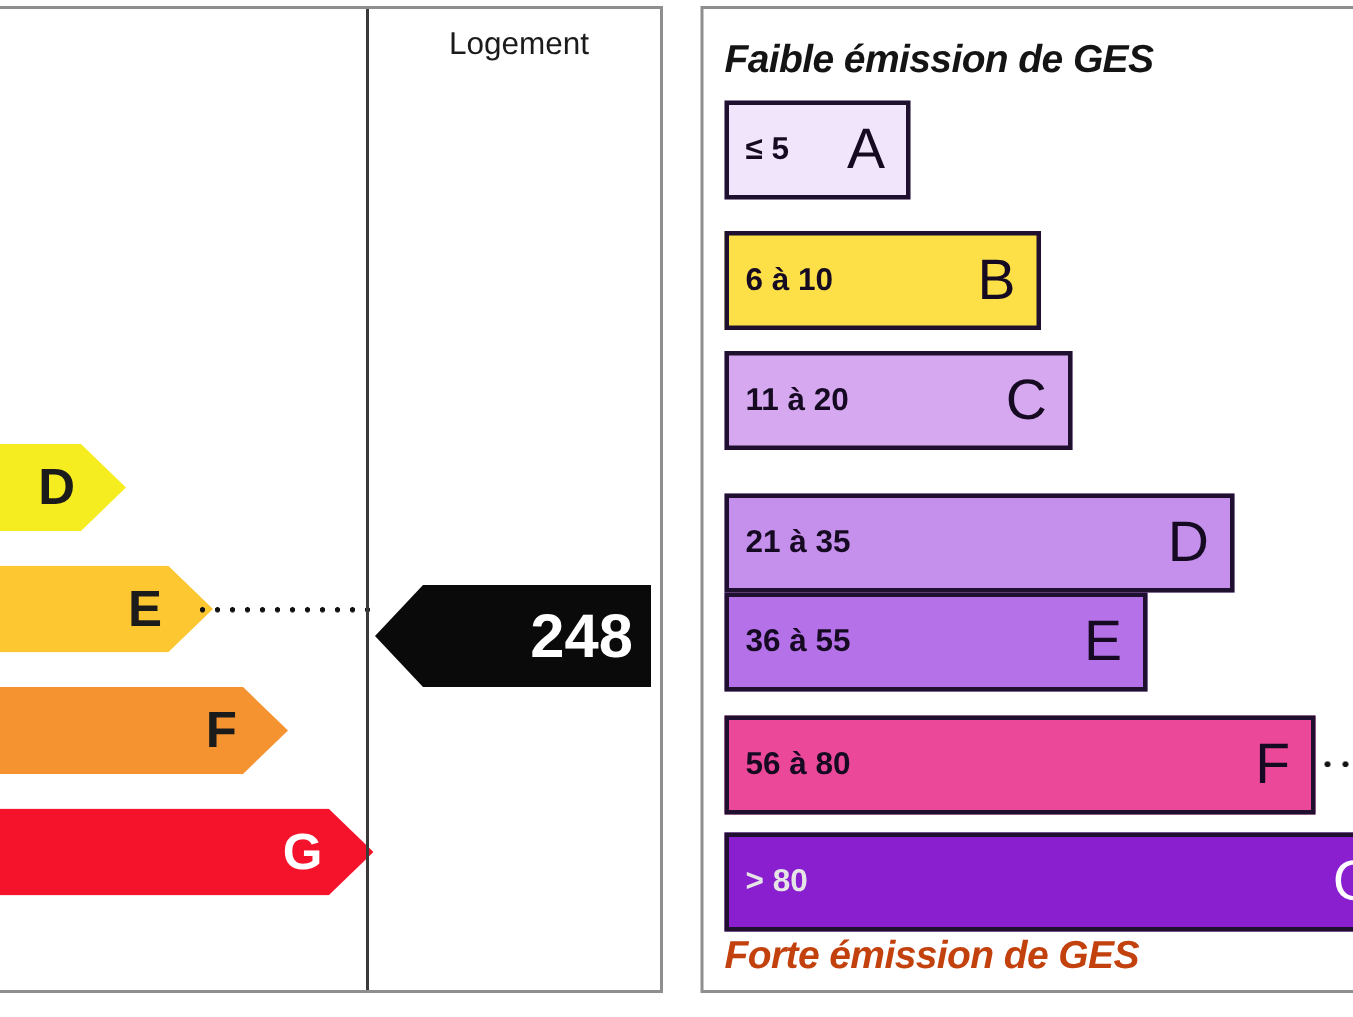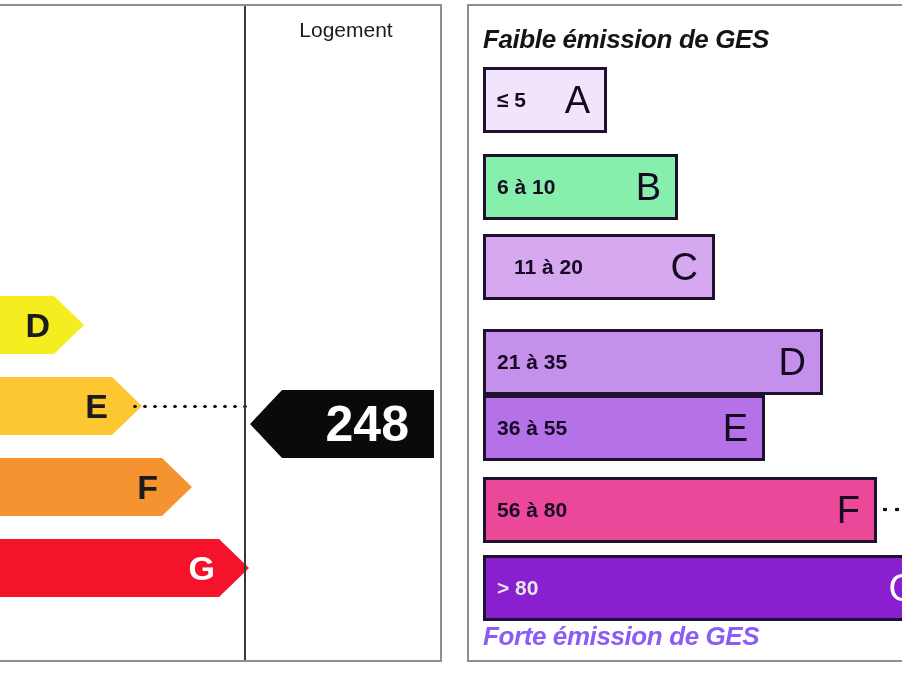--- a/index.html
+++ b/index.html
@@ -71,25 +71,25 @@
   .arrow.light-letter { color: #ffffff; }
 
   
   .value-pointer {
     position: absolute;
     background: #0a0a0a;
     height: 68px;
     display: flex;
     align-items: center;
     justify-content: flex-end;
-    padding-right: 25px;
+    padding-right: 12px;
     box-sizing: border-box;
     clip-path: polygon(32px 0, 100% 0, 100% 100%, 32px 100%, 0 50%);
     color: #ffffff;
-    font-size: 50px;
+    font-size: 41px;
     font-weight: bold;
   }
   .value-unit {
     position: absolute;
     font-size: 21px;
     color: #1b1b1b;
     white-space: nowrap;
   }
   .dotted-link {
     position: absolute;
@@ -122,21 +122,21 @@
     white-space: nowrap;
     letter-spacing: -0.4px;
   }
   .ges-bottom-label {
     position: absolute;
     left: 14px;
     bottom: 8px;
     font-size: 26px;
     font-weight: bold;
     font-style: italic;
-    color: #8b5cf6;
+    color: #c2410c;
     white-space: nowrap;
     letter-spacing: -0.4px;
   }
   .ges-bar {
     position: absolute;
     left: 14px;
     height: 66px;
     border: 3px solid #1f1030;
     box-sizing: border-box;
     display: flex;
@@ -211,26 +211,26 @@
 
   <div class="ges-panel">
 
     <div class="ges-top-label">Faible émission de GES</div>
 
     <div class="ges-bar" style="top:61px; width:124px; background:#f0e5fa;">
       <span class="ges-range">≤ 5</span>
       <span class="ges-letter">A</span>
     </div>
 
-    <div class="ges-bar" style="top:148px; width:195px; background:#86efac;">
+    <div class="ges-bar" style="top:148px; width:211px; background:#fde047;">
       <span class="ges-range">6 à 10</span>
       <span class="ges-letter">B</span>
     </div>
 
-    <div class="ges-bar" style="top:228px; width:232px; background:#d6a8f0;padding-left:17px;">
+    <div class="ges-bar" style="top:228px; width:232px; background:#d6a8f0;">
       <span class="ges-range">11 à 20</span>
       <span class="ges-letter">C</span>
     </div>
 
     <div class="ges-bar" style="top:323px; width:340px; background:#c58fec;">
       <span class="ges-range">21 à 35</span>
       <span class="ges-letter">D</span>
     </div>
 
     <div class="ges-bar" style="top:389px; width:282px; background:#b471e8;">

